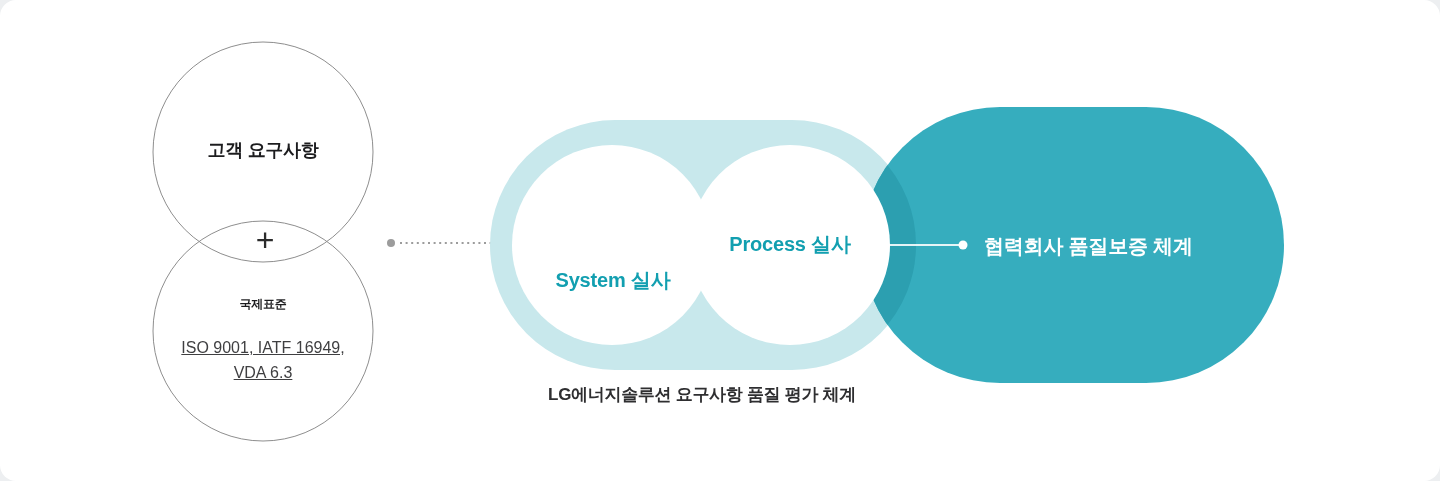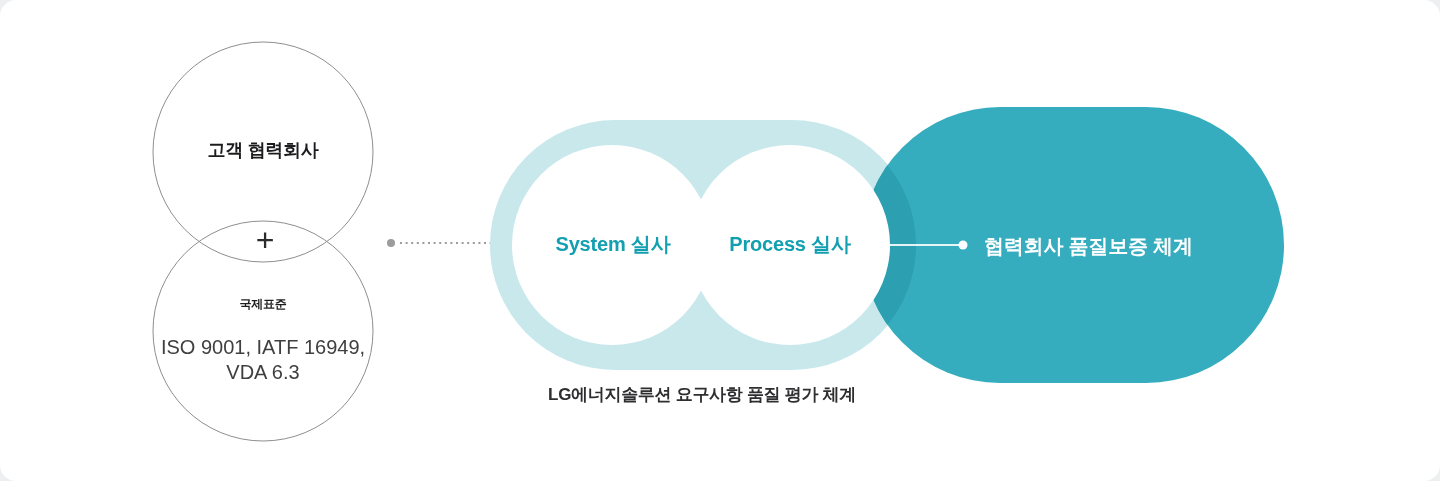--- a/index.html
+++ b/index.html
@@ -42,28 +42,28 @@
   .plus-symbol {
     left: 165px; top: 224px; width: 200px;
     font-size: 32px; font-weight: 300; color: #2b2b2b; line-height: 32px;
   }
   .venn-bottom-title {
     left: 163px; top: 296px; width: 200px;
     font-size: 12px; font-weight: 700; letter-spacing: -0.3px;
   }
   .venn-bottom-sub {
     left: 133px; top: 335px; width: 260px;
-    font-size: 20px; font-weight: 400; color: #3f3f41; line-height: 25px;
+    font-size: 16px; font-weight: 400; color: #3f3f41; line-height: 25px; text-decoration: underline;
   }
   .audit-label {
     top: 231px; width: 200px;
     font-size: 20px; font-weight: 600; letter-spacing: -0.2px;
     color: #129fb0;
   }
-  .system-label  { left: 513px; }
+  .system-label  { left: 513px; margin-top: 36px; }
   .process-label { left: 690px; }
   .result-label {
     left: 984px; top: 233px; text-align: left;
     font-size: 20px; font-weight: 700; letter-spacing: -0.2px;
     color: #ffffff;
   }
   .caption {
     left: 502px; top: 383px; width: 400px;
     font-size: 17px; font-weight: 600; letter-spacing: -0.3px;
     color: #2e2e30;
@@ -95,21 +95,21 @@
       <circle cx="790" cy="245" r="113" fill="none" stroke-width="26" stroke="#2C9FB0"></circle>
     </g>
 
     <circle cx="612" cy="245" r="100" fill="#FFFFFF"></circle>
     <circle cx="790" cy="245" r="100" fill="#FFFFFF"></circle>
 
     <line x1="886" y1="245" x2="961" y2="245" stroke="rgba(255,255,255,0.88)" stroke-width="2"></line>
     <circle cx="963" cy="245" r="4.5" fill="#FFFFFF"></circle>
   </svg>
 
-  <div class="label venn-top-label">고객 협력회사</div>
+  <div class="label venn-top-label">고객 요구사항</div>
 
   <div class="label plus-symbol">+</div>
 
   <div class="label venn-bottom-title">국제표준</div>
 
   <div class="label venn-bottom-sub">
     <div>ISO 9001, IATF 16949,</div>
     <div>VDA 6.3</div>
   </div>
 

